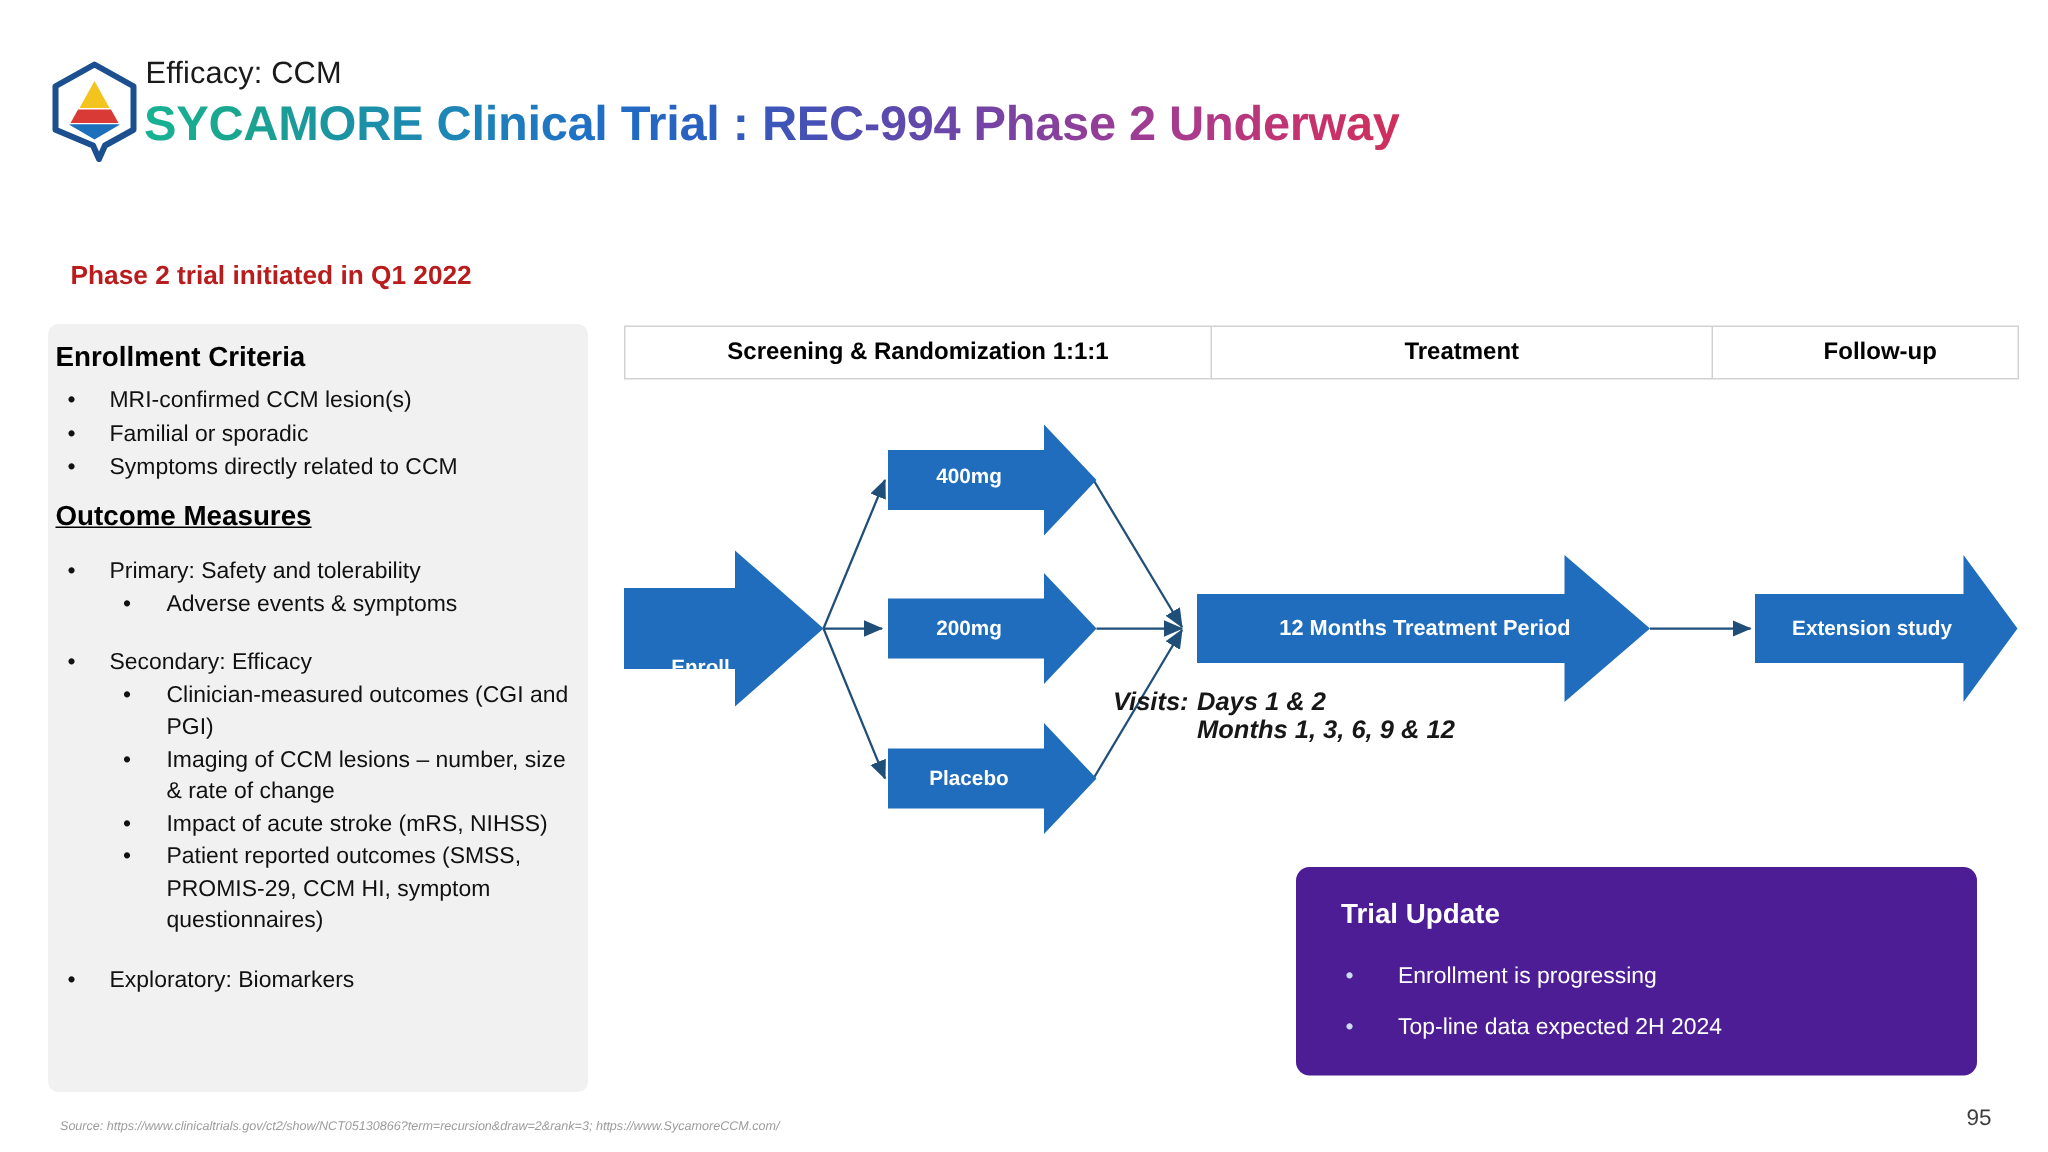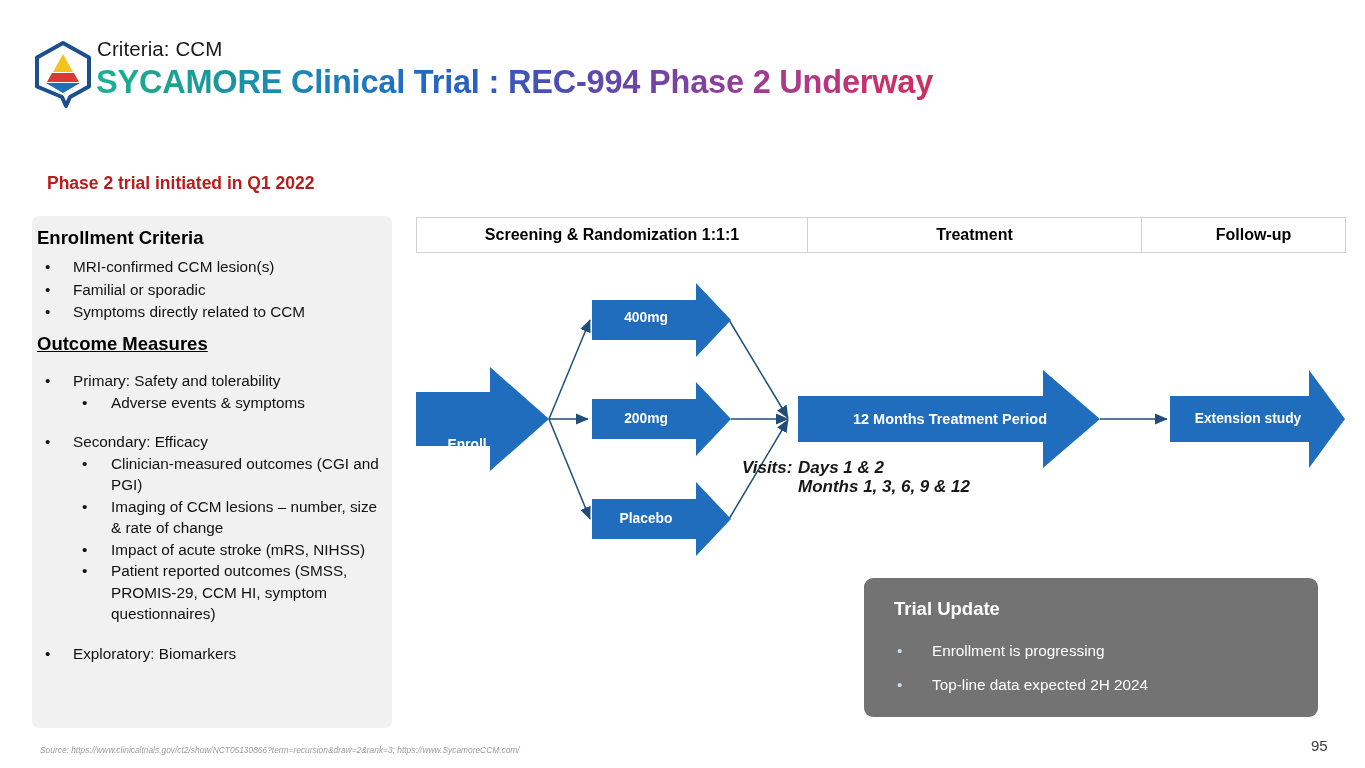--- a/index.html
+++ b/index.html
@@ -189,21 +189,21 @@
   #visits .vlabel { position: absolute; left: 0; top: 0; }
   #visits .vlines { margin-left: 56px; }
 
   
   #trial-update {
     position: absolute;
     left: 864px;
     top: 578px;
     width: 454px;
     height: 139px;
-    background: #737373;
+    background: #4c1d95;
     border-radius: 9px;
   }
   #tu-title {
     position: absolute;
     left: 30px;
     top: 20px;
     font-size: 18.5px;
     font-weight: bold;
     color: #fff;
   }
@@ -253,21 +253,21 @@
     <svg width="66" height="68" viewBox="0 0 66 68">
       <path d="M33 3 L59 17.5 L59 46.5 L40 57 L36 66 L32 57 L7 46.5 L7 17.5 Z" fill="none" stroke="#1b4f8f" stroke-width="4" stroke-linejoin="round"></path>
       <polygon points="33,14 43,32 23,32" fill="#f2c41d"></polygon>
       <polygon points="22,33 44,33 49,42 17,42" fill="#d93a36"></polygon>
       <polygon points="16.5,43 49.5,43 33,52 " fill="#1b6fbb"></polygon>
       <polygon points="16.5,43 33,52 33,52 16.5,43" fill="#1b6fbb"></polygon>
       <polygon points="16,43 50,43 33,53" fill="#1b6fbb"></polygon>
     </svg>
   </div>
 
-  <div id="eyebrow">Criteria: CCM</div>
+  <div id="eyebrow">Efficacy: CCM</div>
   <div id="headline">SYCAMORE Clinical Trial : REC-994 Phase 2 Underway</div>
 
   <div id="subhead">Phase 2 trial initiated in Q1 2022</div>
 
   <div id="left-panel"></div>
 
   <div class="panel-h" id="ec-title">Enrollment Criteria</div>
 
   <ul class="blist bl1" id="ec-list">
     <li>

